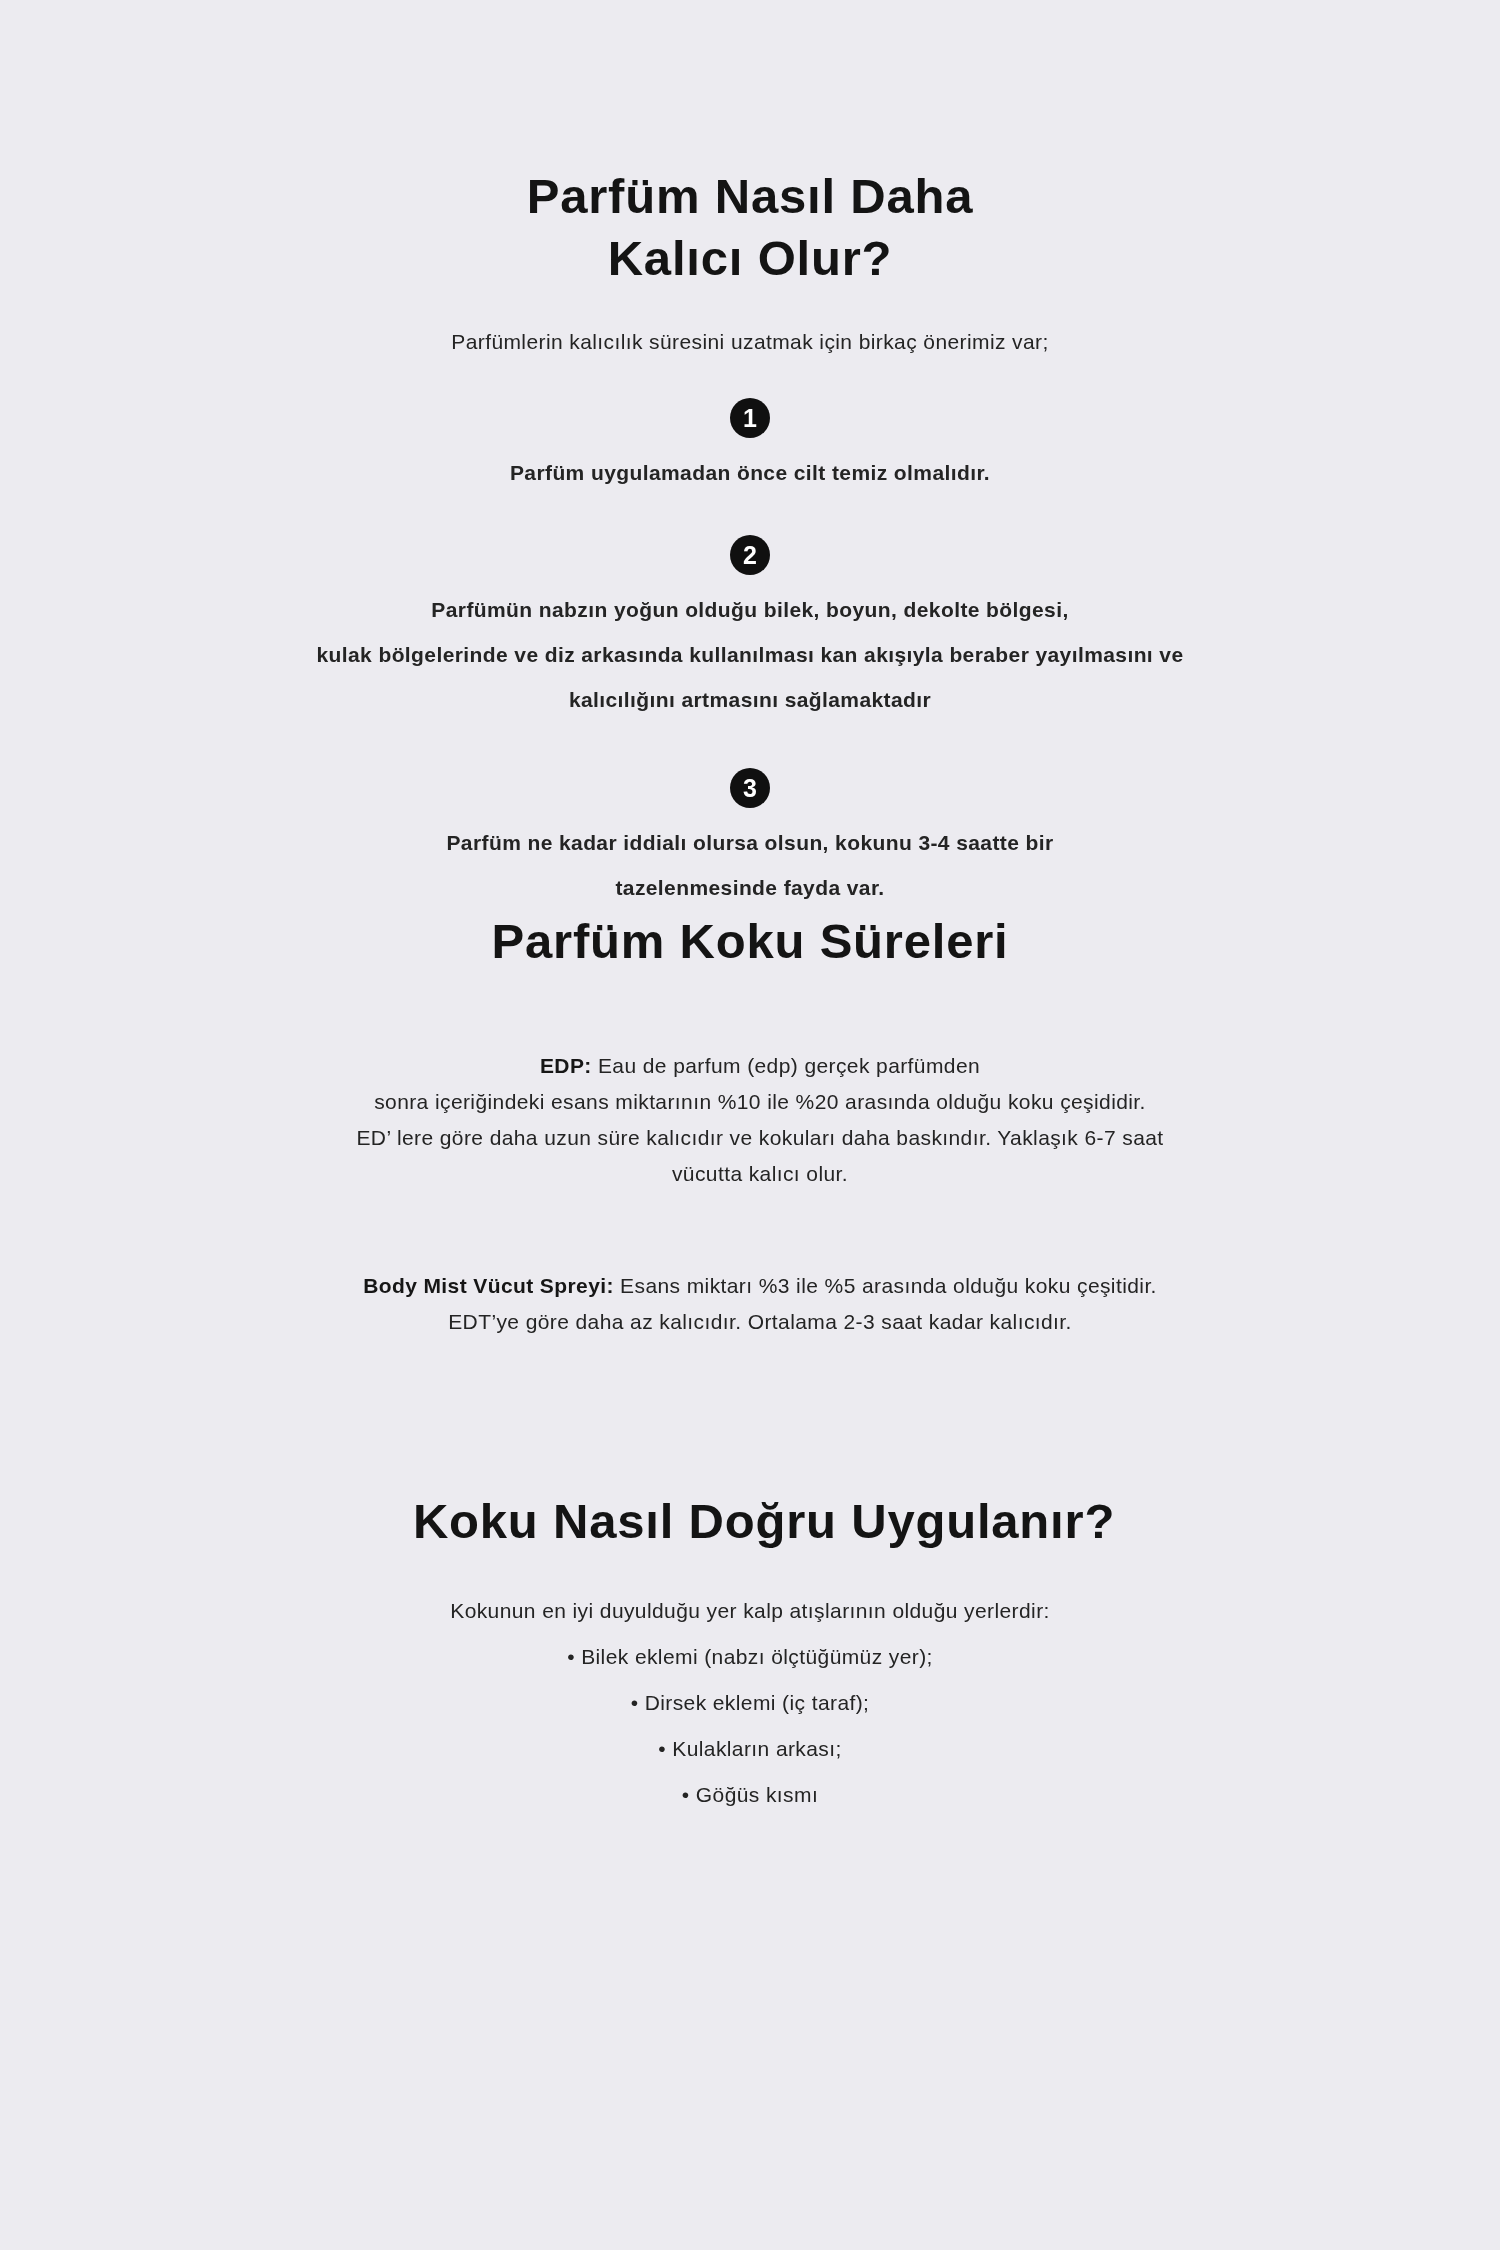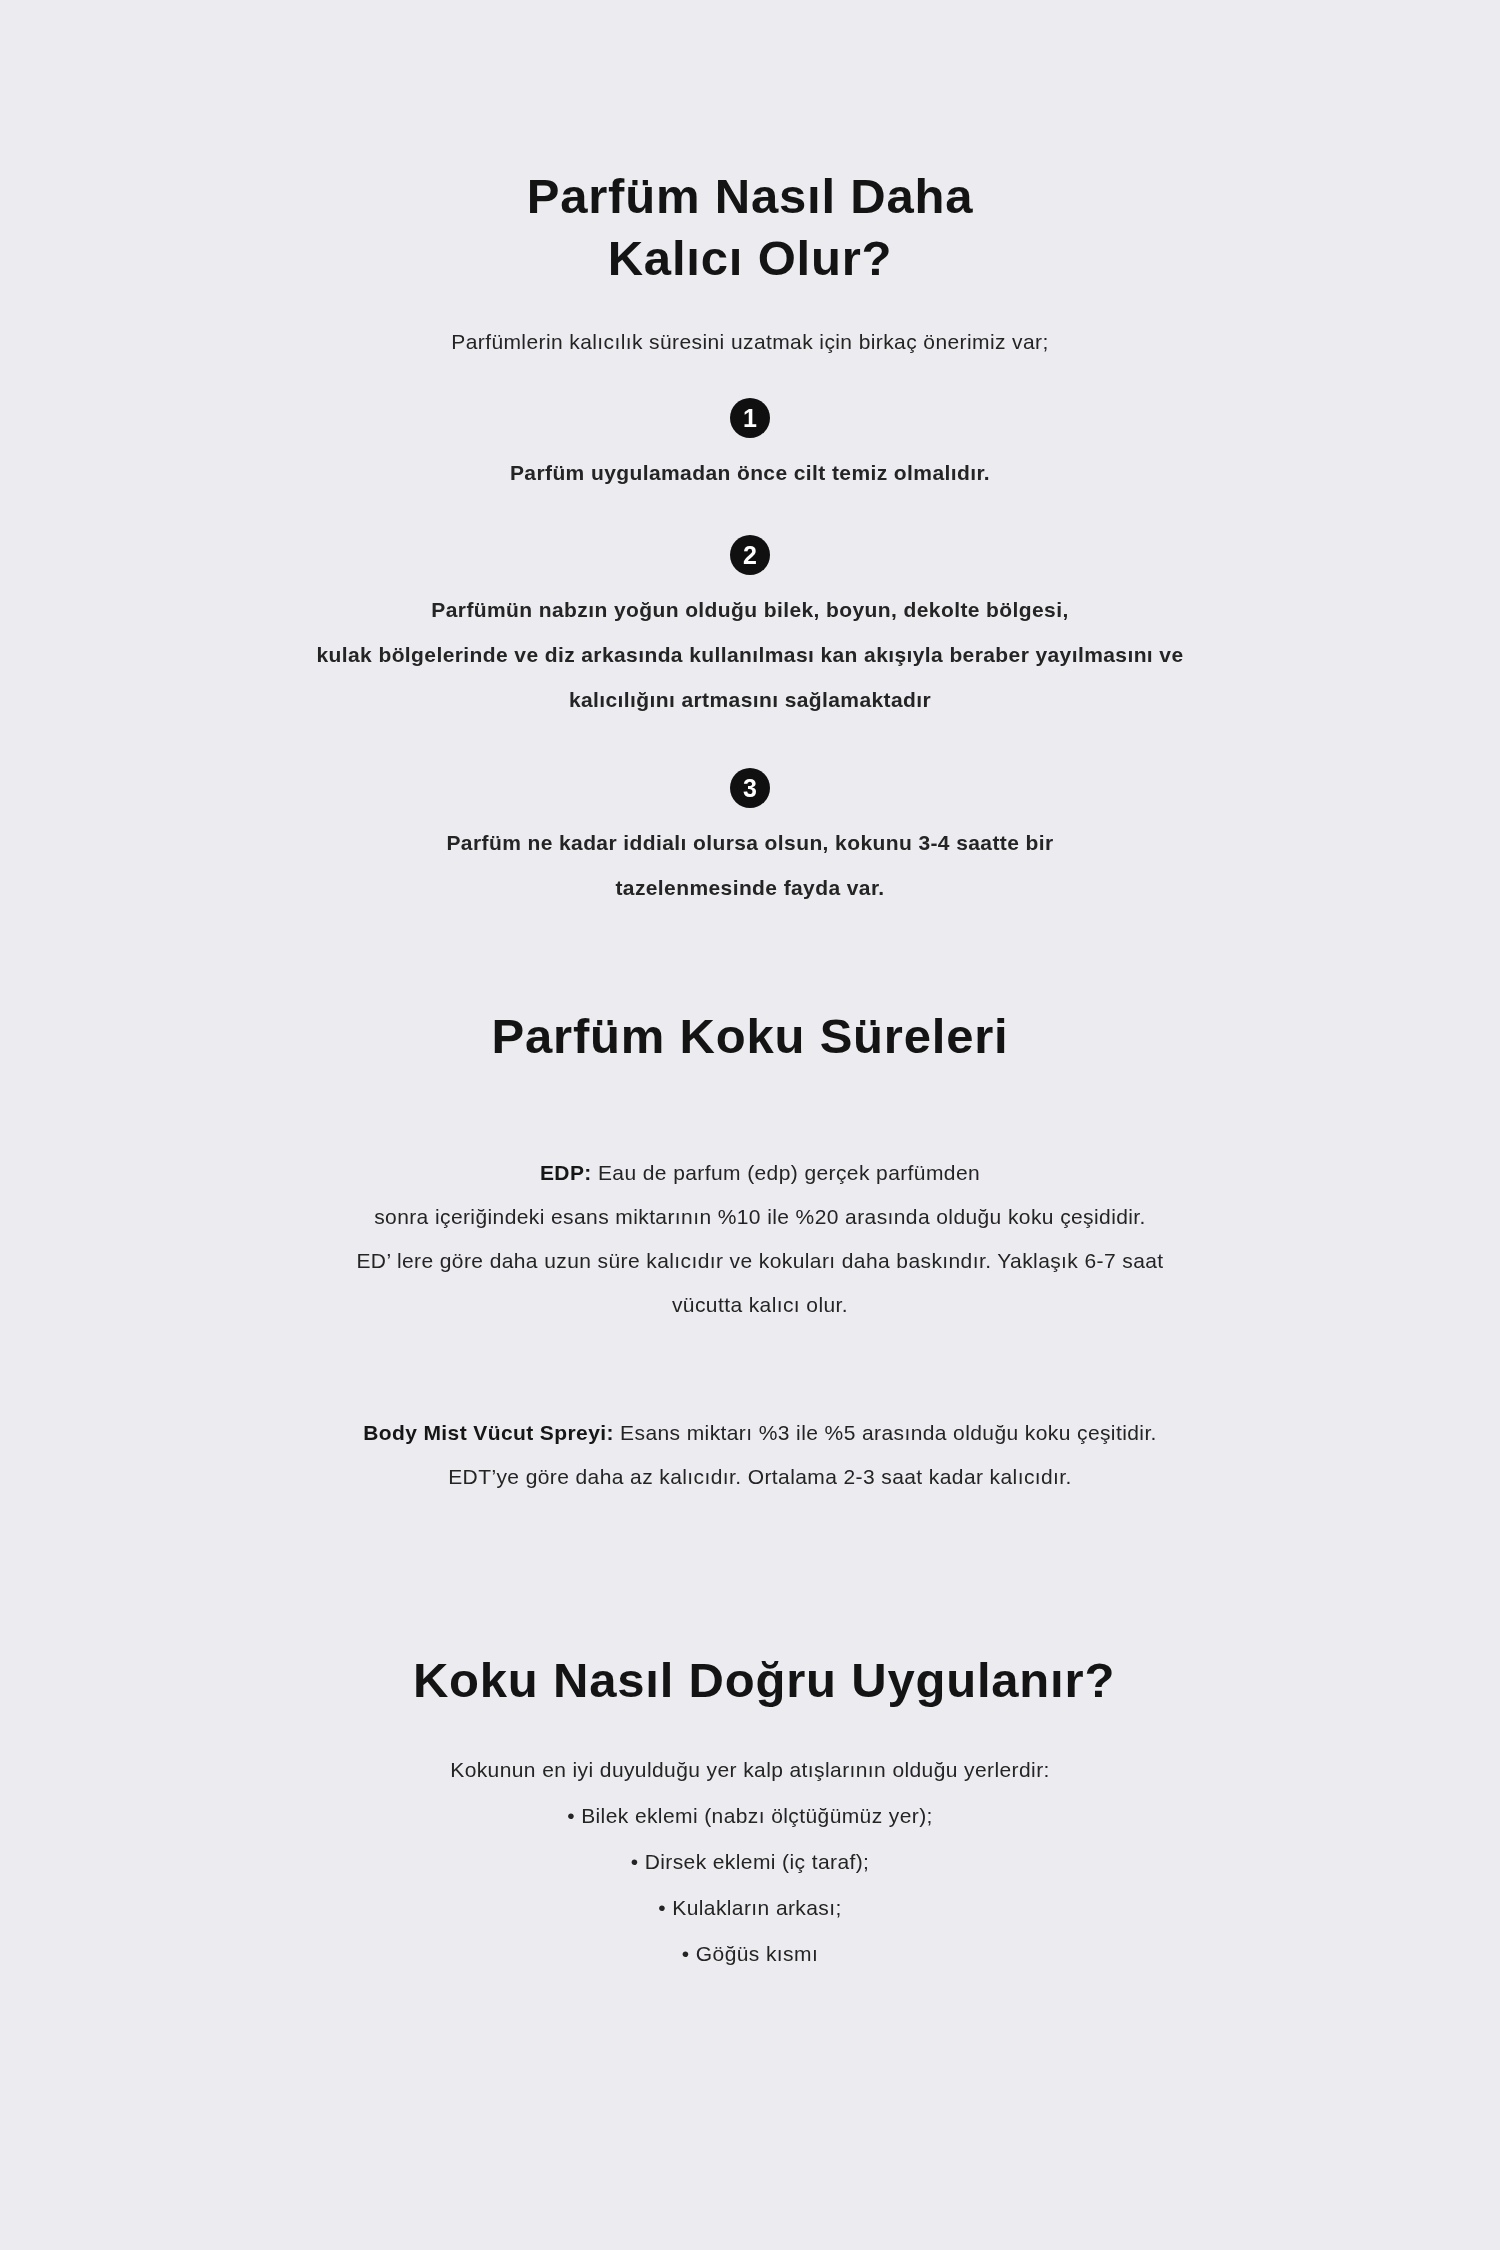--- a/index.html
+++ b/index.html
@@ -56,23 +56,23 @@
   .badge-3 { margin-top: 46px; }
   .tip-text { margin-top: 12px; font-weight: bold; }
   .h2 {
     margin: 0;
     font-size: 49px;
     line-height: 62px;
     font-weight: 800;
     letter-spacing: 0.8px;
     color: #141414;
   }
-  .h2-durations { margin-top: 95px; }
+  .h2-durations { }
   .h2-application { margin-top: 150px; margin-left: 28px; }
-  .para { margin-top: 40px; line-height: 44px; padding-left: 20px; }
+  .para { margin-top: 40px; line-height: 36px; padding-left: 20px; }
   .para strong { font-weight: 700; color: #161616; }
   .app-intro { margin-top: 36px; line-height: 46px; }
   .bullet { margin: 0; line-height: 46px; }
 </style>
 </head>
 <body>
 
 <main class="page">
 
   <section>

